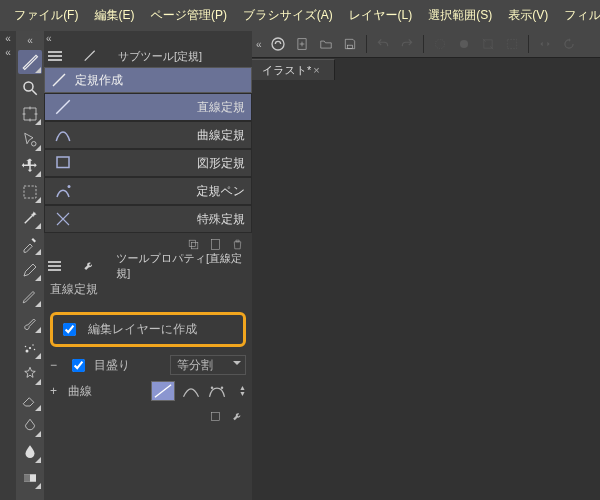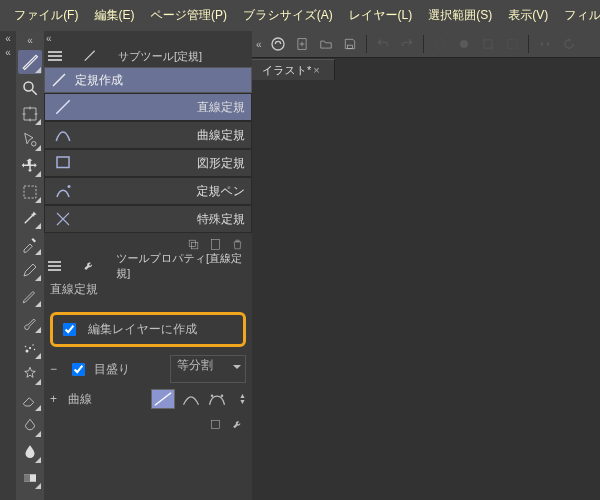--- a/index.html
+++ b/index.html
@@ -23,21 +23,21 @@
   .grouprow .micon{width:20px;height:20px;margin-right:6px;display:flex;align-items:center;justify-content:center;}
   .subrow{height:26px;display:flex;align-items:center;justify-content:flex-end;padding:0 6px;border:1px solid #2a2a2a;background:#3f3f3f;color:#ddd;}
   .subrow .micon{width:24px;height:22px;margin-right:auto;display:flex;align-items:center;justify-content:center;}
   .subrow.sel{background:#6a7296;}
   .subtoolbar{height:22px;display:flex;justify-content:flex-end;align-items:center;gap:8px;padding-right:8px;color:#bfbfbf;}
   .subtoolbar span{width:14px;height:14px;display:flex;align-items:center;justify-content:center;}
   .propname{padding:4px 6px;}
   .hl{border:3px solid #f2a61e;border-radius:6px;padding:6px 10px;margin:10px 6px 6px 6px;display:flex;align-items:center;gap:12px;}
   .hl input{margin:0;}
   .field{display:flex;align-items:center;gap:6px;padding:2px 6px;}
-  .selbox{border:1px solid #555;padding:1px 18px 8px 6px;min-width:50px;position:relative;background:#3a3a3a;}
+  .selbox{border:1px solid #555;padding:1px 18px 0 6px;min-width:50px;position:relative;background:#3a3a3a;}
   .selbox::after{content:"";position:absolute;right:4px;top:50%;transform:translateY(-50%);border:4px solid transparent;border-top-color:#bfbfbf;}
   .expand{width:12px;color:#bfbfbf;cursor:pointer;}
   .spin{display:inline-flex;flex-direction:column;margin-left:6px;}
   .spin span{font-size:7px;line-height:6px;color:#bfbfbf;}
   .swatchrow{display:flex;align-items:center;gap:6px;padding:4px 6px;}
   .swatch{width:22px;height:18px;background:#8b96d0;border:1px solid #666;}
   .svgicon{width:18px;height:18px;}
   .right{flex:1;display:flex;flex-direction:column;background:#323232;}
   .tbar{height:26px;display:flex;align-items:center;gap:4px;padding:0 4px;background:#474747;border-bottom:1px solid #222;}
   .tbar .chevleft{color:#bfbfbf;font-size:10px;padding-right:2px;}

